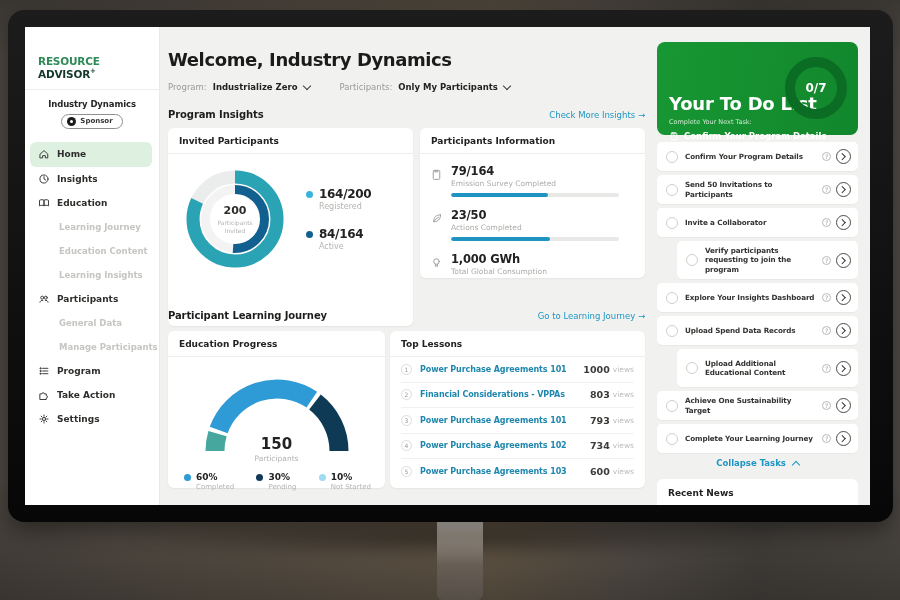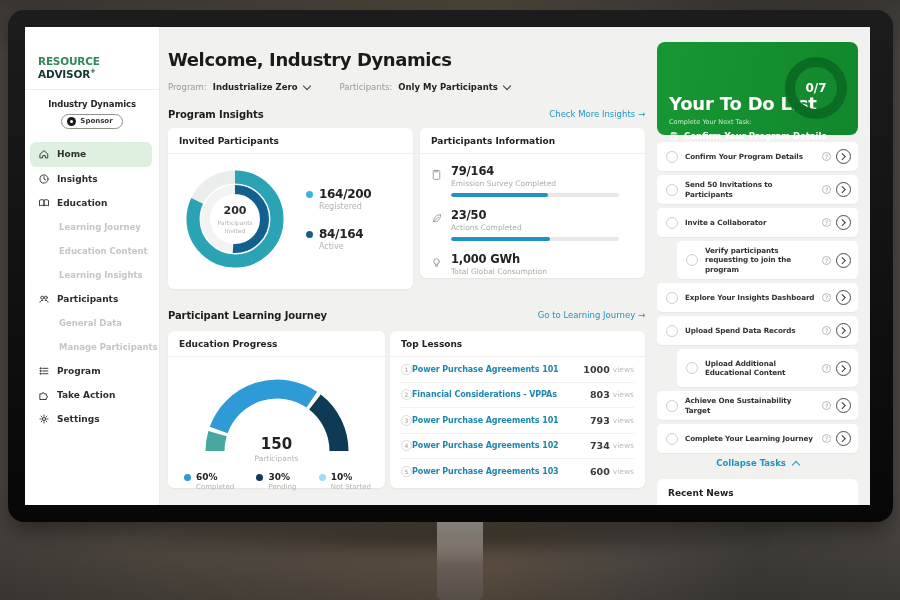--- a/index.html
+++ b/index.html
@@ -50,28 +50,28 @@
   .main { position:absolute; left:135px; top:0; width:497px; height:100%; }
   .page-title { position:absolute; left:8px; top:22px; font-size:18px; font-weight:bold; color:#1b1b1a; letter-spacing:-.4px; }
   .filters { position:absolute; left:8px; top:55px; display:flex; gap:30px; align-items:center; }
   .filter { display:flex; align-items:center; gap:6px; cursor:pointer;text-align:right; }
   .filter .lab { font-size:8.5px; color:#9a9a97; }
   .filter .val { font-size:8.5px; font-weight:bold; color:#232322; }
   .chev { width:6px; height:6px; border-right:1.4px solid #3c3c3a; border-bottom:1.4px solid #3c3c3a;
     transform:rotate(45deg); display:inline-block; margin-top:-3px; }
   .chev.up { transform:rotate(-135deg); margin-top:4px; }
 
-  .sec-head { position:absolute; left:8px; right:12px; display:flex; justify-content:space-between; align-items:flex-start; }
+  .sec-head { position:absolute; left:8px; right:12px; display:flex; justify-content:space-between; align-items:flex-end; }
   .sec-head.s1 { top:82px; } .sec-head.s2 { top:283px; }
   .sec-title { font-size:10px; font-weight:bold; color:#1d1d1c; letter-spacing:-.1px;}
   .sec-link { font-size:8.5px; font-weight:normal; color:#1d96c3; cursor:pointer; }
 
   .card { position:absolute; background:#fff; border-radius:6px; box-shadow:0 1px 2px rgba(0,0,0,.05); }
   .card-h { padding:8px 11px 7px; border-bottom:1px solid #eeeeec; font-size:9px; font-weight:bold; color:#222; }
-  #card-invited { left:8px; top:101px; width:245px; height:161px; }
+  #card-invited { left:8px; top:101px; width:245px; height:198px; }
   #card-info { left:260px; top:101px; width:225px; height:150px; }
   #card-eduprog { left:8px; top:304px; width:217px; height:157px; }
   #card-lessons { left:230px; top:304px; width:255px; height:157px; }
 
   
   .invited-body { display:flex; align-items:center; padding:6px 6px 0 8px; }
   .donut-wrap { position:relative; width:118px; height:118px; flex:none; }
   .donut-center { position:absolute; inset:0; display:flex; flex-direction:column; align-items:center; justify-content:center; text-align:center; }
   .donut-center .v { font-size:11px; font-weight:bold; color:#2c2c2a; }
   .donut-center .l { font-size:6px; color:#b3b3b0; width:52px; line-height:1.25; margin-top:2px;}
@@ -100,21 +100,21 @@
   .edu-leg-item { display:flex; gap:5px; }
   .edu-leg-item .dot { width:7px; height:7px; border-radius:50%; margin-top:2px; flex:none;}
   .edu-leg-item .v { font-size:9px; font-weight:bold; color:#222;}
   .edu-leg-item .l { font-size:7px; color:#b3b3b0; margin-top:1px;}
 
   
   .lesson-row { display:flex; align-items:center; height:25.5px; margin:0 11px; border-bottom:1px solid #f1f1ef; cursor:pointer;}
   .lesson-row:last-child { border-bottom:none; }
   .rank { width:11px; height:11px; border:1px solid #dddddb; border-radius:50%; font-size:6px; color:#9a9a97;
     display:flex; align-items:center; justify-content:center; flex:none; }
-  .lesson-title { flex:1; font-size:8px; font-weight:bold; color:#1e87ae; letter-spacing:-.1px;}
+  .lesson-title { flex:1; margin-left:8px; font-size:8px; font-weight:bold; color:#1e87ae; letter-spacing:-.1px;}
   .views-v { font-size:9.5px; font-weight:bold; color:#3a3a38; }
   .views-l { font-size:7.5px; color:#bdbdba; margin-left:3px; }
 
   
   .rightcol { position:absolute; left:632px; top:0; width:201px; height:100%; }
   .todo-card { position:absolute; left:0; top:15px; width:100%; height:93px; border-radius:8px;
     background:linear-gradient(100deg,#179733,#12872c); color:#fff; padding:11px 12px; }
   .todo-title { font-size:18px; font-weight:bold; letter-spacing:-.2px;margin-top:40px;}
   .todo-sub { font-size:6.5px; color:#cfe9d2; margin-top:4px; }
   .todo-line { display:flex; align-items:center; gap:5px; margin-top:5px; }

